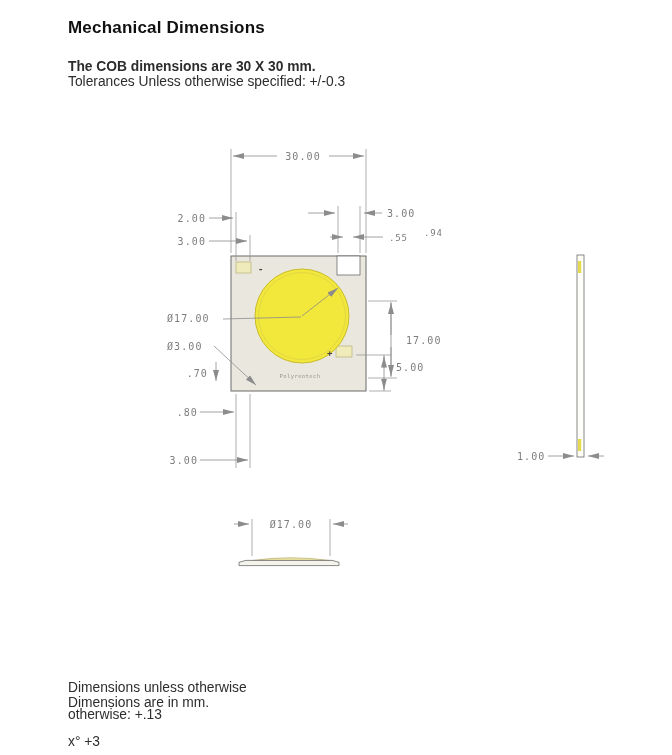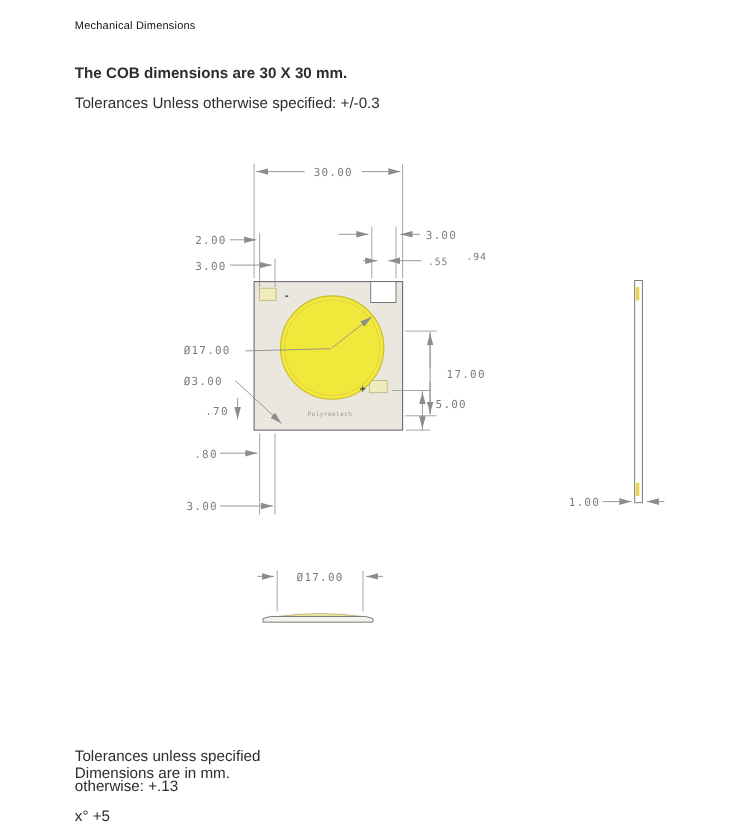--- a/index.html
+++ b/index.html
@@ -2,23 +2,23 @@
 <html style="--substrate: #EAE8DE; --led: #F2E73B; --led-edge: #C8BB2E; --pad: #F0EBBB; --object-line: #6B6B6B; --dim-line: #8C8C8C; --dim-text: #7D7D7D; --body-text: #2D2D2D;"><head>
 <meta charset="utf-8">
 <style>
   :root{
     --substrate:#EAE8DE; --led:#F2E73B; --led-edge:#C8BB2E; --pad:#F0EBBB;
     --object-line:#6B6B6B; --dim-line:#8C8C8C; --dim-text:#7D7D7D; --body-text:#2D2D2D;
   }
   *{margin:0;padding:0;box-sizing:border-box;}
   html,body{background:#fff;}
   body{width:672px;height:755px;position:relative;font-family:"Liberation Sans",sans-serif;overflow:hidden;}
-  .title{position:absolute;left:68px;top:18px;font-size:10px;font-weight:normal;color:#101010;letter-spacing:.2px;}
+  .title{position:absolute;left:68px;top:18px;font-size:17px;font-weight:bold;color:#101010;letter-spacing:.2px;}
   .body-text{position:absolute;left:68px;font-size:13.8px;color:var(--body-text);line-height:20px;}
-  #intro1{top:57px;font-weight:bold;} #intro2{top:84px;}
+  #intro1{top:57px;font-weight:bold;} #intro2{top:72px;}
   #f1{top:651px;margin-top:42px;} #f2{top:678px;} #f3{top:705px;} #f4{top:732px;}
   svg.drawing{position:absolute;left:0;top:135px;}
   .cad{font-family:"DejaVu Sans Mono",monospace;font-size:10px;fill:var(--dim-text);letter-spacing:1.1px;}
   .cad-sm{font-family:"DejaVu Sans Mono",monospace;font-size:9px;fill:var(--dim-text);letter-spacing:.8px;}
   .brand{font-family:"DejaVu Sans Mono",monospace;font-size:5.5px;fill:#9a988a;letter-spacing:.4px;}
   .polarity{font-family:"DejaVu Sans Mono",monospace;font-size:9px;fill:#44443c;font-weight:bold;}
   .obj{stroke:var(--object-line);stroke-width:1;}
   .obj-thin{stroke:var(--object-line);stroke-width:.8;}
   .dim{stroke:var(--dim-line);stroke-width:.8;fill:none;}
   .ext{stroke:var(--dim-line);stroke-width:.7;fill:none;}
@@ -135,16 +135,16 @@
       <text x="406" y="209" text-anchor="start" class="cad">17.00</text>
       <text x="396" y="236" text-anchor="start" class="cad">5.00</text>
       <text x="198" y="281" text-anchor="end" class="cad">.80</text>
       <text x="198" y="329" text-anchor="end" class="cad">3.00</text>
       <text x="517" y="325" text-anchor="start" class="cad">1.00</text>
       <text x="291" y="393" text-anchor="middle" class="cad">Ø17.00</text>
     </g>
   </svg>
 
   <p class="body-text" id="f1">Dimensions are in mm.</p>
-  <p class="body-text" id="f2">Tolerances unless specified</p>
+  <p class="body-text" id="f2">Dimensions unless otherwise</p>
   <p class="body-text" id="f3">otherwise: +.13</p>
-  <p class="body-text" id="f4">x° +5</p>
+  <p class="body-text" id="f4">x° +3</p>
 </div>
 
 </body></html>

